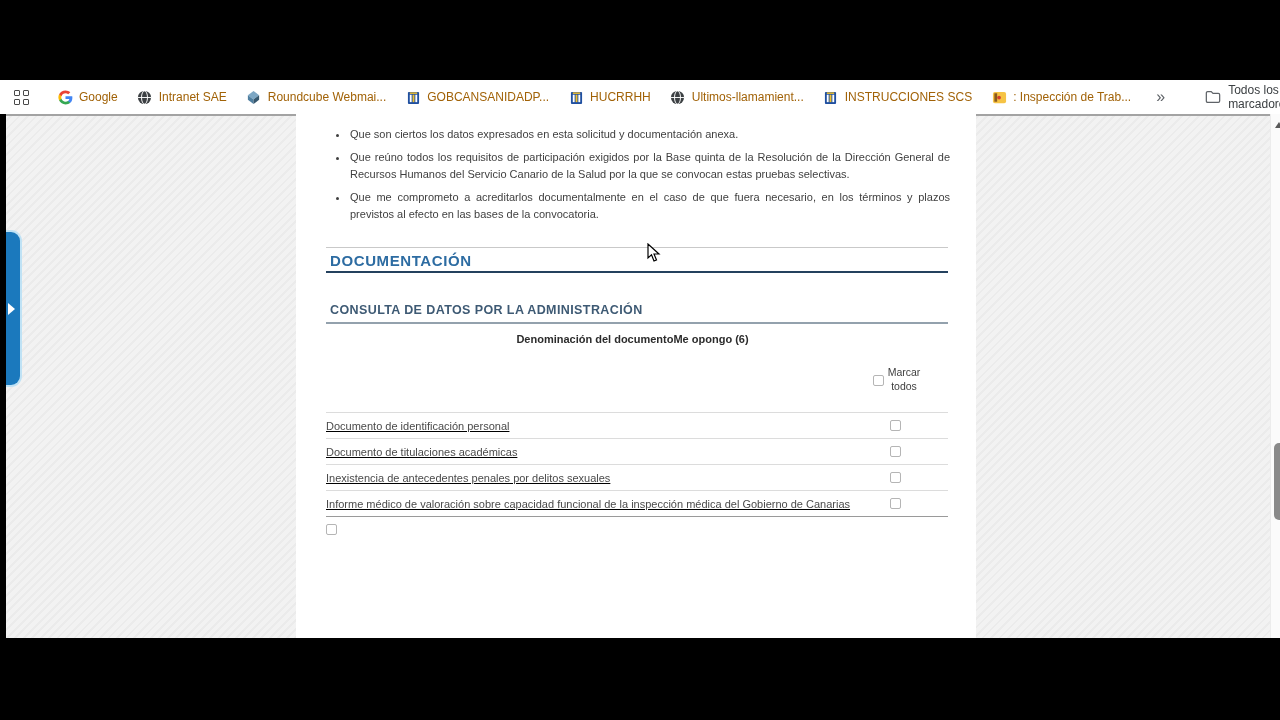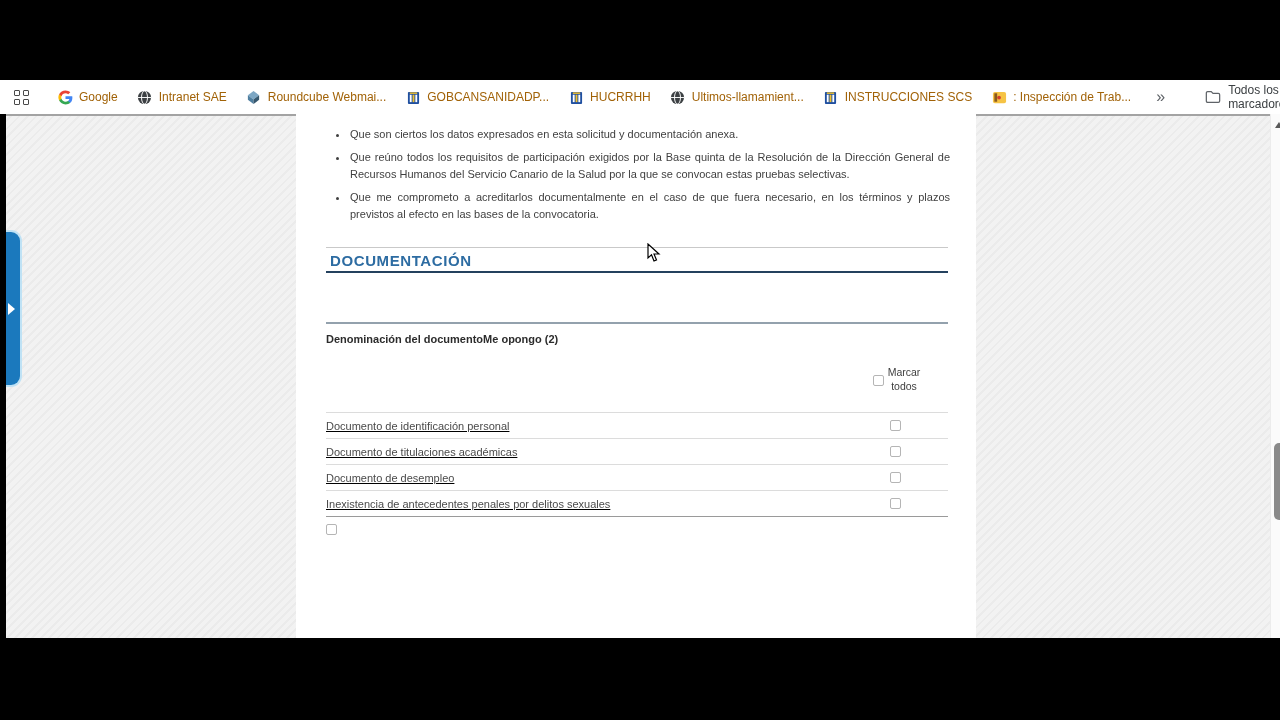--- a/index.html
+++ b/index.html
@@ -48,21 +48,21 @@
   ul.declarations li { font-size:11px; line-height:17px; color:#3f3f3f; text-align:justify; margin-bottom:6px; padding-left:2px; }
   ul.declarations li::marker { color:#3f3f3f; font-size:9px; }
 
   .hr-light { position:absolute; left:30px; right:28px; top:133px; height:1px; background:#c9c9c9; }
   .sec-title { position:absolute; left:34px; top:138px; font-size:15px; font-weight:bold; letter-spacing:0.6px; color:#2d6ca2; }
   .hr-dark { position:absolute; left:30px; right:28px; top:157px; height:2px; background:#24415e; }
 
   .sub-title { position:absolute; left:34px; top:189px; font-size:12.5px; font-weight:bold; letter-spacing:0.4px; color:#3e5a74; }
   .hr-mid { position:absolute; left:30px; right:28px; top:208px; height:2px; background:#93a1ad; }
 
-  .table-header { position:absolute; left:30px; right:28px; top:219px; display:flex; justify-content:flex-start; }
+  .table-header { position:absolute; left:30px; right:28px; top:219px; display:flex; justify-content:center; }
   .table-header .col1 { font-size:11px; font-weight:bold; color:#2c2c2c; }
   .table-header .col2 { font-size:11px; font-weight:bold; color:#2c2c2c; margin-right:9px; }
 
   .select-all { position:absolute; right:52px; top:251px; display:flex; align-items:center; }
   .select-all .cbx { margin-top:2px; }
   .select-all .sa-label { font-size:10.5px; color:#3f3f3f; width:40px; text-align:center; line-height:14px; }
 
   .cbx { width:11px; height:11px; border:1px solid #b5b5b5; border-radius:2px; background:#fff; flex:0 0 11px; cursor:pointer; }
 
   .doc-rows { position:absolute; left:30px; right:28px; top:298px;text-decoration:underline; }
@@ -214,47 +214,48 @@
       <ul class="declarations">
         <li>Que son ciertos los datos expresados en esta solicitud y documentación anexa.</li>
         <li>Que reúno todos los requisitos de participación exigidos por la Base quinta de la Resolución de la Dirección General de Recursos Humanos del Servicio Canario de la Salud por la que se convocan estas pruebas selectivas.</li>
         <li>Que me comprometo a acreditarlos documentalmente en el caso de que fuera necesario, en los términos y plazos previstos al efecto en las bases de la convocatoria.</li>
       </ul>
 
       <div class="hr-light"></div>
       <div class="sec-title">DOCUMENTACIÓN</div>
       <div class="hr-dark"></div>
 
+      <div class="sub-title">CONSULTA DE DATOS POR LA ADMINISTRACIÓN</div>
       <div class="hr-mid"></div>
 
       <div class="table-header">
         <span class="col1">Denominación del documento</span>
-        <span class="col2">Me opongo (2)</span>
+        <span class="col2">Me opongo (6)</span>
       </div>
 
       <div class="select-all">
         <span class="cbx"></span>
         <span class="sa-label">Marcar todos</span>
       </div>
 
       <div class="doc-rows">
         <div class="doc-row">
           <span class="row-label">Documento de identificación personal</span>
           <span class="cbx"></span>
         </div>
         <div class="doc-row">
           <span class="row-label">Documento de titulaciones académicas</span>
           <span class="cbx"></span>
         </div>
         <div class="doc-row">
-          <span class="row-label">Documento de desempleo</span>
-          <span class="cbx"></span>
-        </div>
-        <div class="doc-row">
           <span class="row-label">Inexistencia de antecedentes penales por delitos sexuales</span>
+          <span class="cbx"></span>
+        </div>
+        <div class="doc-row">
+          <span class="row-label">Informe médico de valoración sobre capacidad funcional de la inspección médica del Gobierno de Canarias</span>
           <span class="cbx"></span>
         </div>
         <div class="doc-row last">
           <span class="cbx"></span>
         </div>
       </div>
     </div>
 
     <div class="scrollbar">
       <div class="scroll-up"></div>

